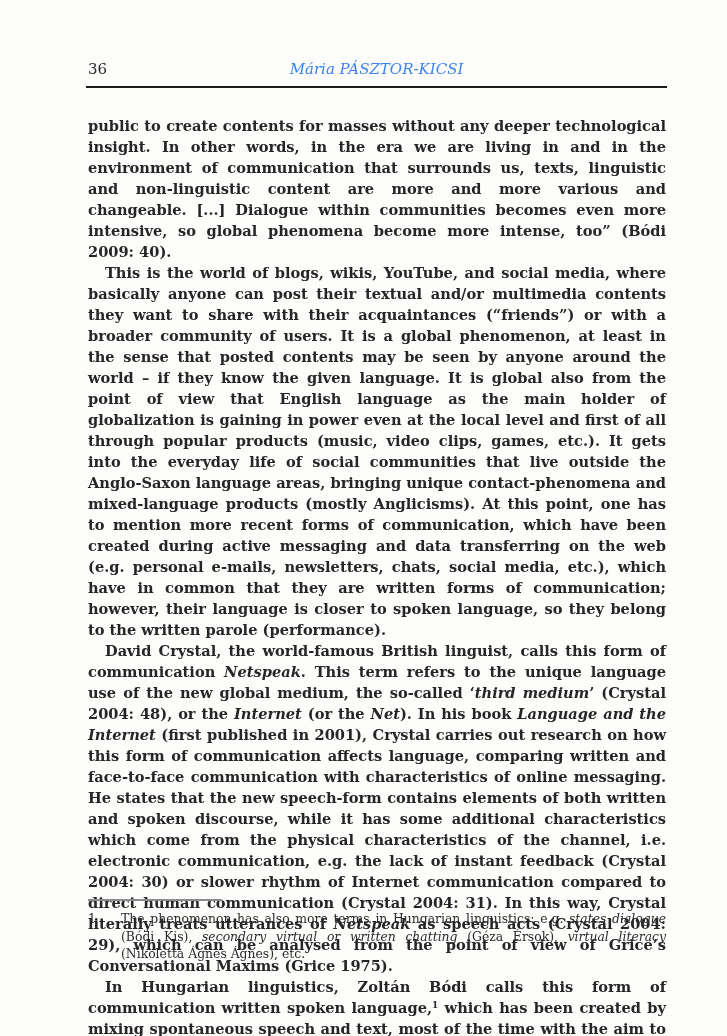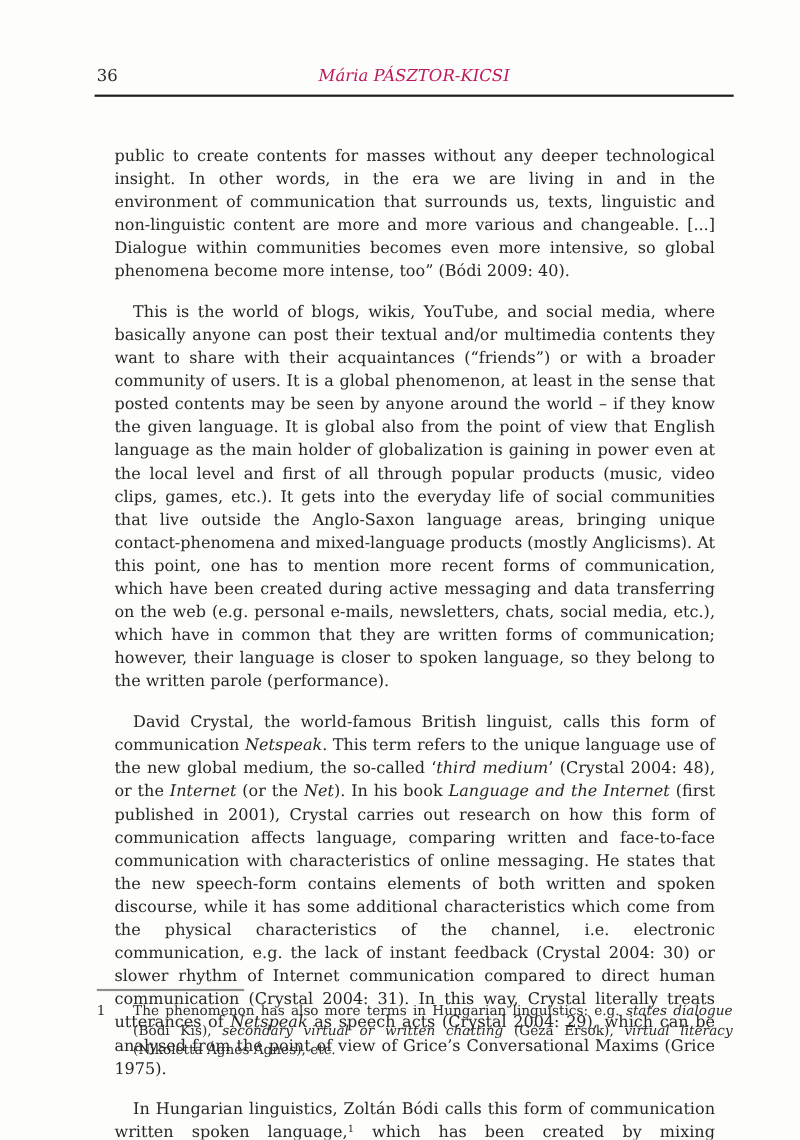--- a/index.html
+++ b/index.html
@@ -19,33 +19,33 @@
     position: absolute;
     left: 86px; top: 58px; width: 581px; height: 24px;
   }
   .page-number {
     position: absolute; left: 2px; top: 2px;
     font-size: 15px; color: #2a2a2a;
   }
   .running-title {
     position: absolute; left: 0; top: 2px; width: 100%;
     text-align: center; font-style: italic;
-    font-size: 15px; color: #be185d;
+    font-size: 15px; color: #3b82f6;
   }
   .header-rule {
     position: absolute; left: 86px; top: 86px;
     width: 581px; height: 2px; background: #1c1c1c;
   }
   .body-text {
     position: absolute; left: 88px; top: 115px; width: 578px;
     font-size: 14.6px; line-height: 21px;
     text-align: justify;
     color: #262626;
   }
-  .body-text p { margin: 16px; padding: 0; }
+  .body-text p { margin: 0; padding: 0; font-weight: bold; }
   .body-text p.indent { text-indent: 17px; }
   .body-text i { font-style: italic; }
   sup.fn-ref {
     font-size: 9px; line-height: 0;
     vertical-align: 5px;
   }
   .footnote-separator {
     position: absolute; left: 88px; top: 899px;
     width: 134px; height: 2px; background: #8c8c8c;
   }

